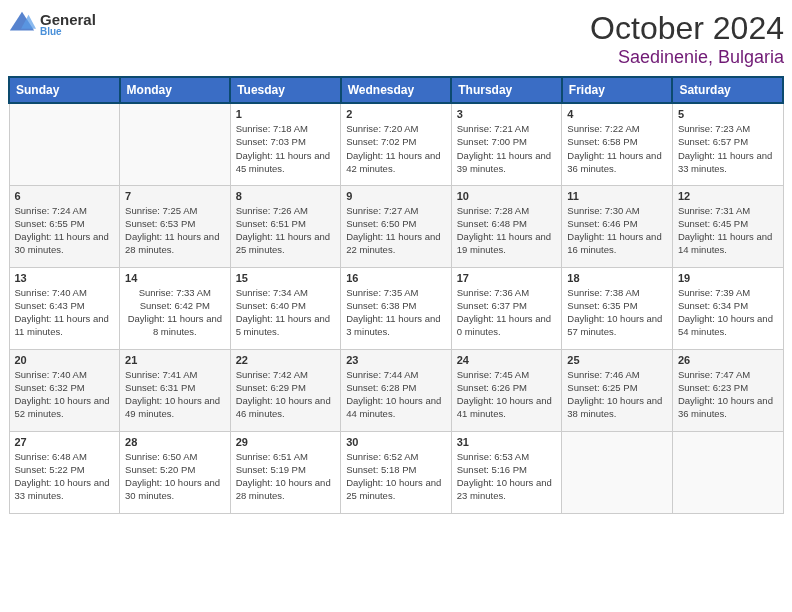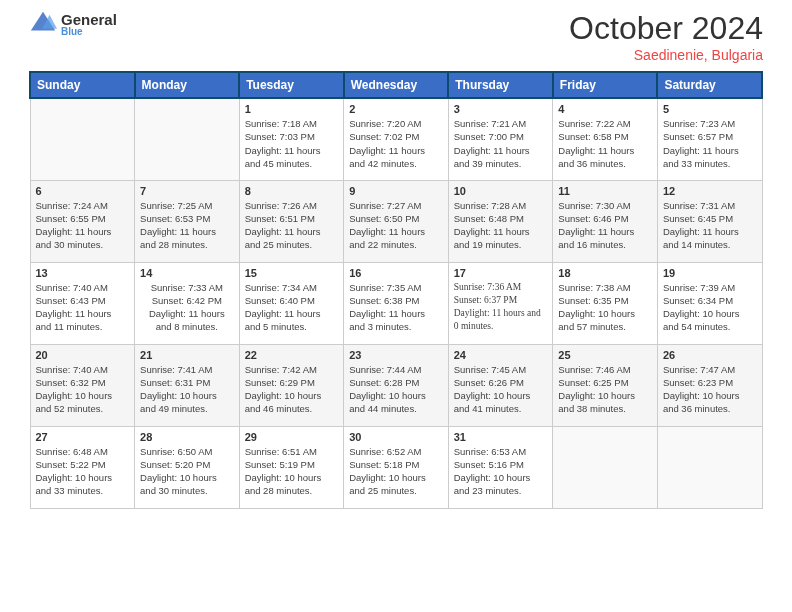--- a/index.html
+++ b/index.html
@@ -6,21 +6,21 @@
     body {
       font-family: Arial, sans-serif;
       background: #fff;
       width: 792px;
       height: 612px;
       overflow: hidden;
     }
     .page {
       width: 792px;
       height: 612px;
-      padding: 10px 29px;
+      padding: 10px 8px;
       background: #fff;
     }
     .header {
       display: flex;
       justify-content: space-between;
       align-items: flex-start;
       margin-bottom: 8px;
     }
     .logo {
       display: flex;
@@ -48,22 +48,22 @@
     }
     .title-section {
       text-align: right;
     }
     .month-title {
       font-size: 32px;
       font-weight: normal;
       color: #333;
     }
     .subtitle {
-      font-size: 14px;
-      color: #ef4444;
+      font-size: 18px;
+      color: #701a75;
     }
     .calendar {
       width: 100%;
       border-collapse: collapse;
       table-layout: fixed;
     }
     .calendar th {
       background: #3a6dc5;
       color: #fff;
       text-align: left;
@@ -231,21 +231,21 @@
 Daylight: 11 hours and 5 minutes.</div>
           </td>
           <td>
             <span class="day-num">16</span>
             <div class="day-info" style="white-space: pre-line;">Sunrise: 7:35 AM
 Sunset: 6:38 PM
 Daylight: 11 hours and 3 minutes.</div>
           </td>
           <td>
             <span class="day-num">17</span>
-            <div class="day-info" style="white-space: pre-line; font-family: Liberation Serif, serif;">Sunrise: 7:36 AM
+            <div class="day-info" style="white-space: pre-line;">Sunrise: 7:36 AM
 Sunset: 6:37 PM
 Daylight: 11 hours and 0 minutes.</div>
           </td>
           <td>
             <span class="day-num">18</span>
             <div class="day-info" style="white-space: pre-line;">Sunrise: 7:38 AM
 Sunset: 6:35 PM
 Daylight: 10 hours and 57 minutes.</div>
           </td>
           <td>

